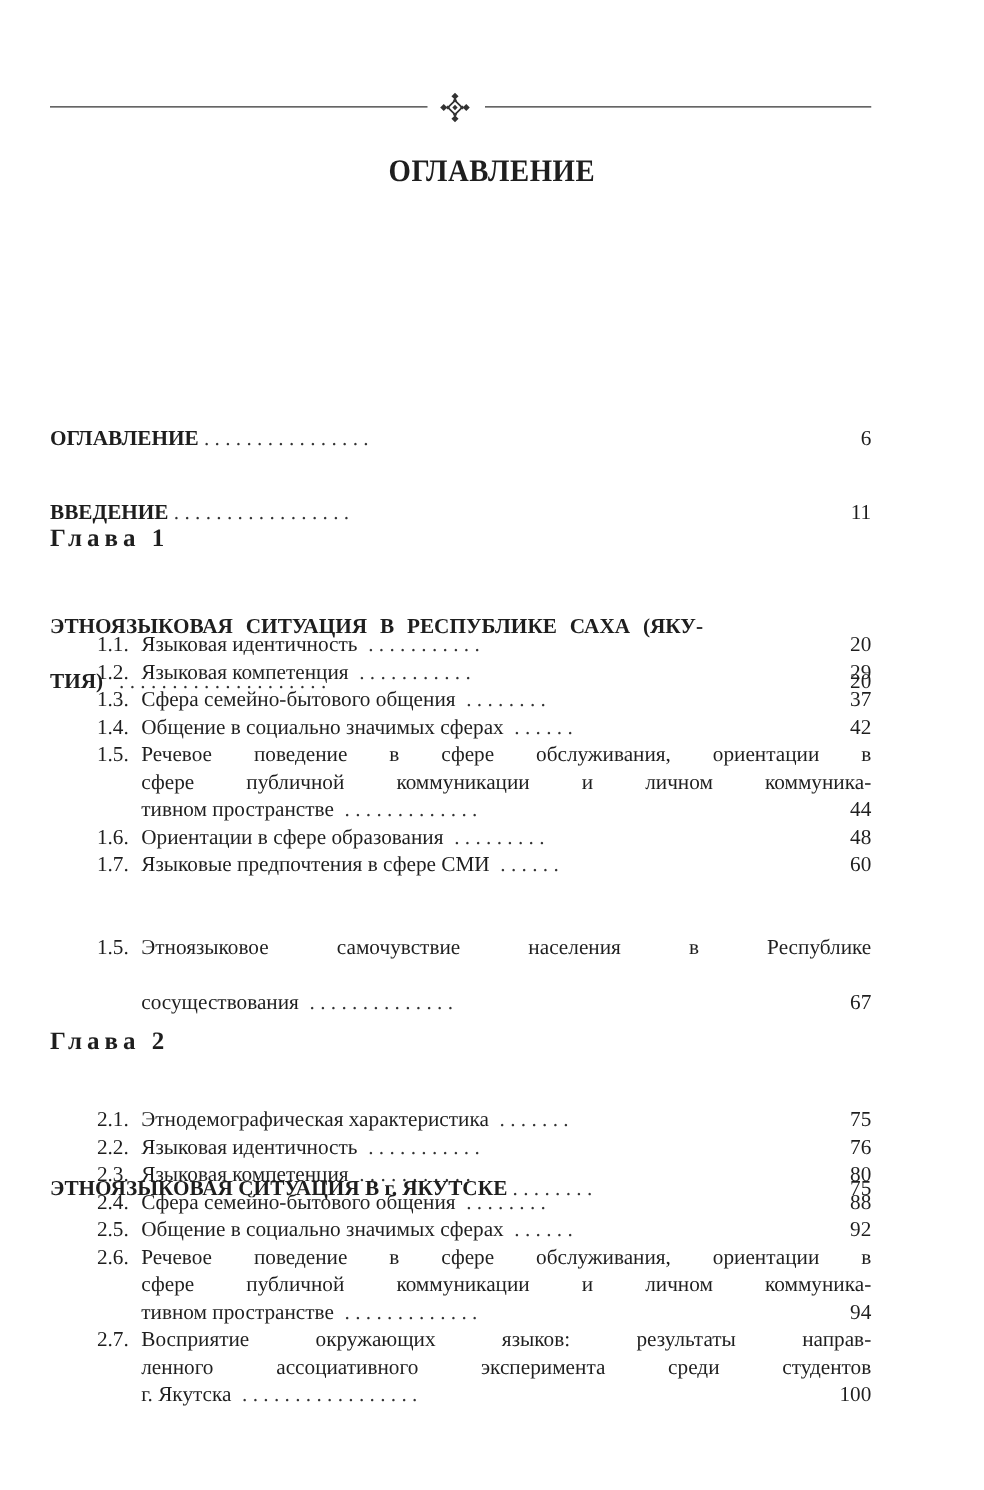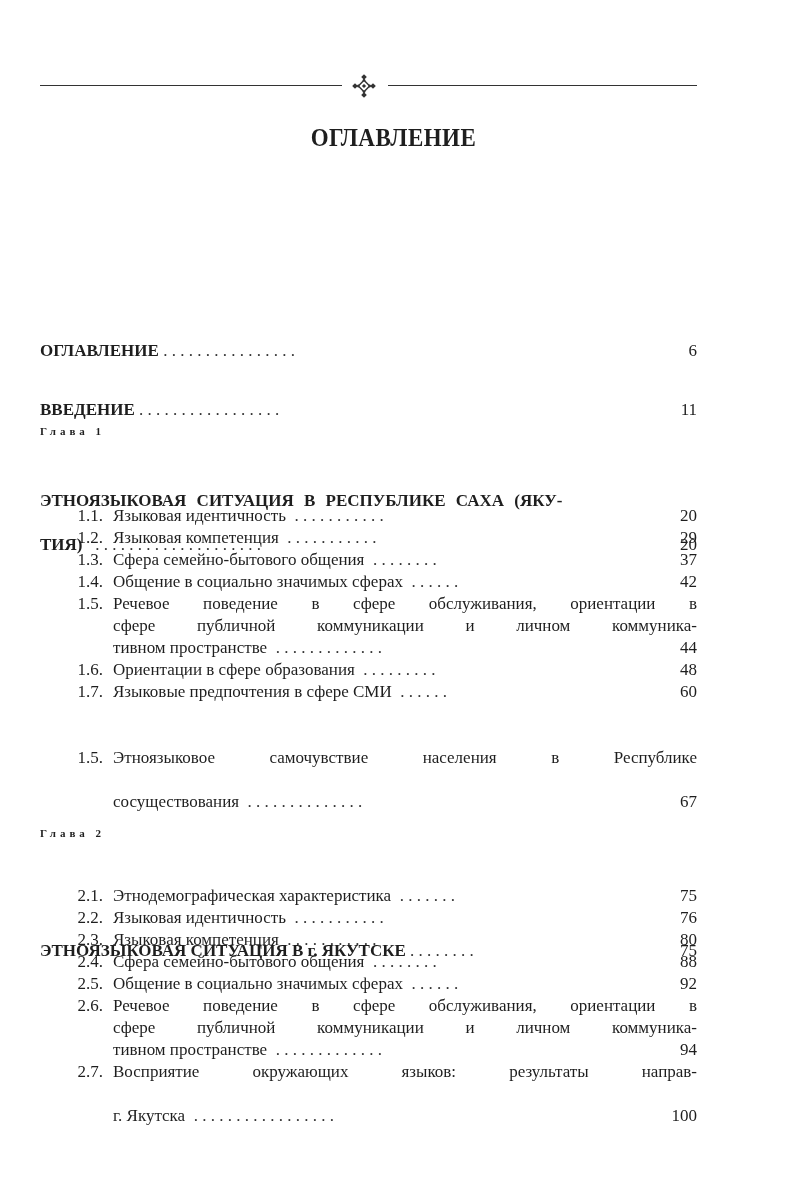--- a/index.html
+++ b/index.html
@@ -16,21 +16,21 @@
   .title {
     position: absolute; top: 124px; left: 0; width: 787px; text-align: center;
     font-size: 25px; font-weight: bold; letter-spacing: 0.5px; transform: scaleX(0.92);
   }
   .toc { position: absolute; left: 40px; top: 0; width: 657px; font-size: 17px; }
   .entry { position: absolute; left: 0; width: 657px; }
   .line { position: relative; height: 22px; line-height: 22px; white-space: nowrap; }
   .dots { letter-spacing: 0; color: #333; }
   .page { position: absolute; right: 0; top: 0; text-align: right; }
   .top-entry { font-weight: bold; font-size: 17px; }
-  .chapter-label { position: absolute; left: 0; font-weight: bold; font-size: 11px; letter-spacing: 4px; }
+  .chapter-label { position: absolute; left: 0; font-weight: bold; font-size: 20px; letter-spacing: 4px; }
   .chapter-title { font-weight: bold; font-size: 17px; }
   .num { position: absolute; left: 33px; width: 30px; text-align: right; }
   .sub .text { position: absolute; left: 73px; }
 </style>
 </head>
 <body>
 
 <div class="rule-row">
   <div class="rule left"></div>
   <svg class="ornament" viewBox="0 0 24 24">
@@ -131,16 +131,17 @@
     <div class="entry sub" style="top: 995px; height: 66px;">
       <span class="num line" style="top: 0px;">2.6.</span>
       <div class="text line" style="top: 0px; position: absolute;"><span style="display: inline-block; width: 584px; text-align: justify; text-align-last: justify;">Речевое поведение в сфере обслуживания, ориентации в</span></div>
       <div class="text line" style="top: 22px; position: absolute;"><span style="display: inline-block; width: 584px; text-align: justify; text-align-last: justify;">сфере публичной коммуникации и личном коммуника-</span></div>
       <div class="text line" style="top: 44px; position: absolute;"><span>тивном пространстве</span><span class="dots">&nbsp;&nbsp;. . . . . . . . . . . . .</span></div>
       <span class="page line" style="top: 44px; font-family: Liberation Serif, serif;">94</span>
     </div>
     <div class="entry sub" style="top: 1061px; height: 66px;">
       <span class="num line" style="top: 0px;">2.7.</span>
       <div class="text line" style="top: 0px; position: absolute;"><span style="display: inline-block; width: 584px; text-align: justify; text-align-last: justify;">Восприятие окружающих языков: результаты направ-</span></div>
+      <div class="text line" style="top: 22px; position: absolute;"><span style="display: inline-block; width: 584px; text-align: justify; text-align-last: justify;">ленного ассоциативного эксперимента среди студентов</span></div>
       <div class="text line" style="top: 44px; position: absolute;"><span>г. Якутска</span><span class="dots">&nbsp;&nbsp;. . . . . . . . . . . . . . . . .</span></div>
       <span class="page line" style="top: 44px;">100</span>
     </div>
   </div>
 
 </body></html>

